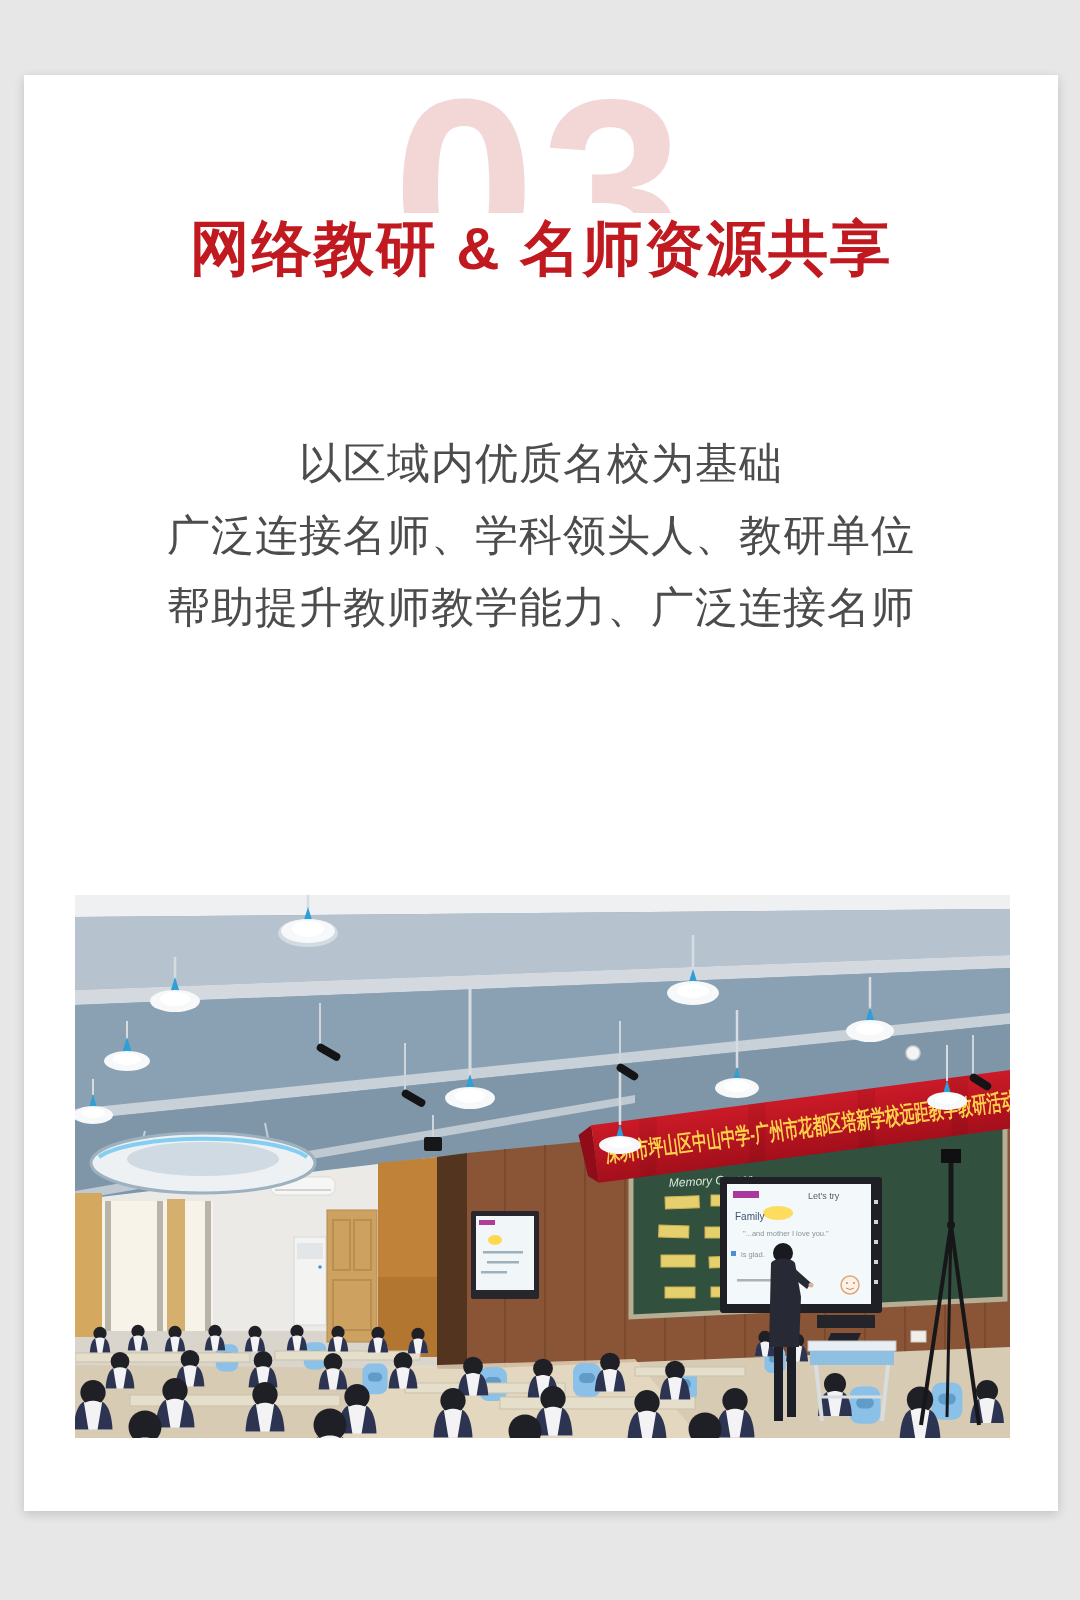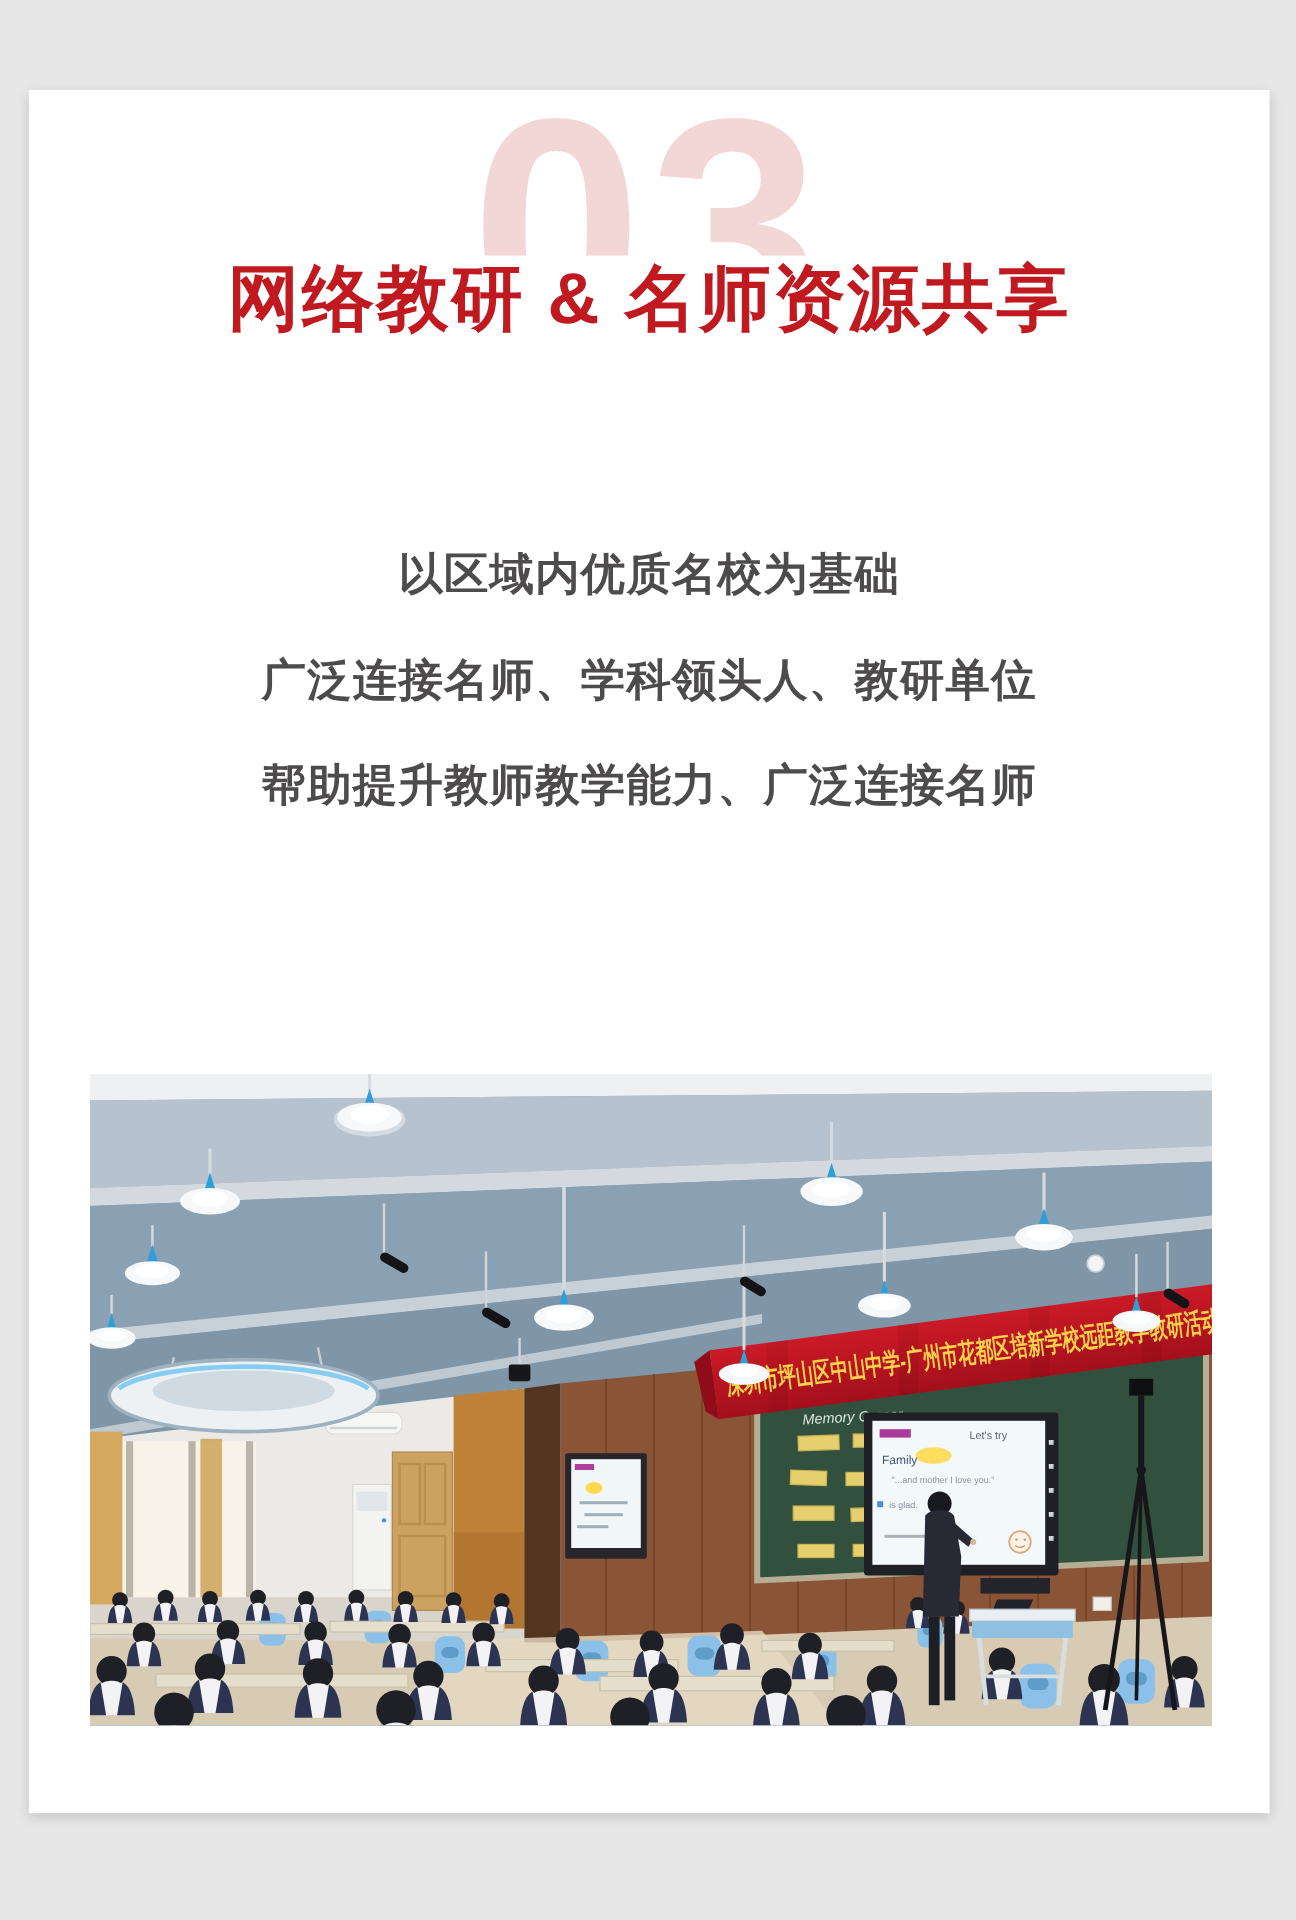--- a/index.html
+++ b/index.html
@@ -25,21 +25,21 @@
   }
   .title span{
     display:inline-block;background:#ffffff;padding:2px 26px;
     font-size:60px;font-weight:700;color:#c0191f;letter-spacing:2px;line-height:68px;
   }
   .body-text{
     position:absolute;left:0;top:352px;width:100%;
     text-align:center;color:#4d4b4b;
   }
   .body-text p{
-    margin:16px;font-size:37px;line-height:72px;font-weight:700;letter-spacing:1px;
+    margin:0;font-size:43px;line-height:72px;font-weight:400;letter-spacing:1px;
   }
   .photo{
     position:absolute;left:51px;top:820px;width:935px;height:543px;
     overflow:hidden;background:#8ea4b6;
   }
   .photo svg{display:block;width:935px;height:543px;}
 </style>
 </head>
 <body>
 

